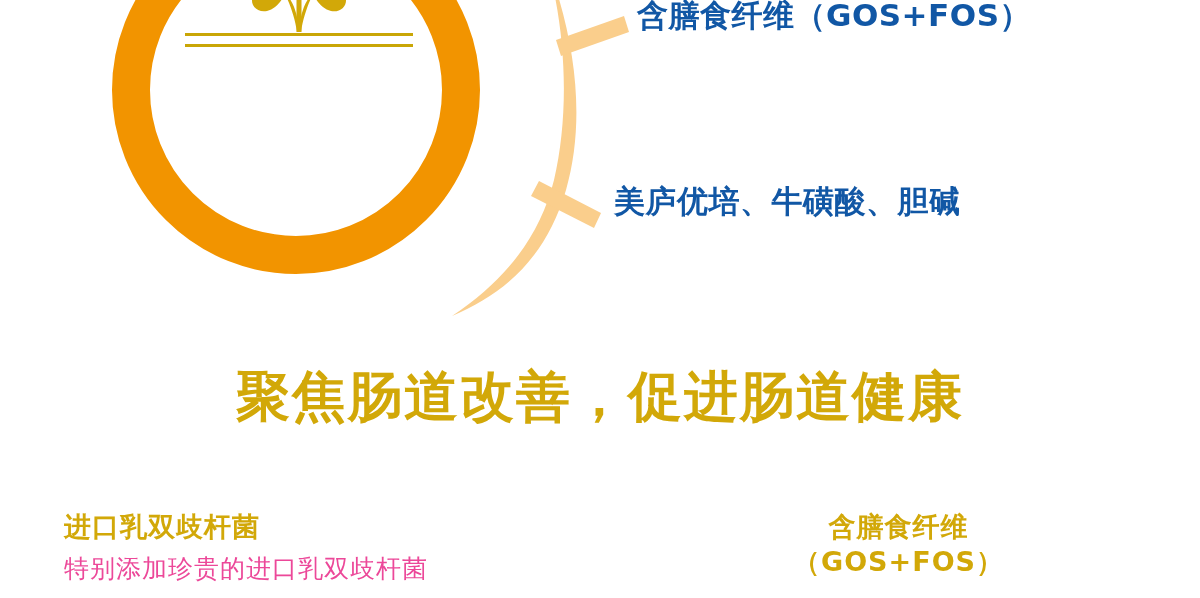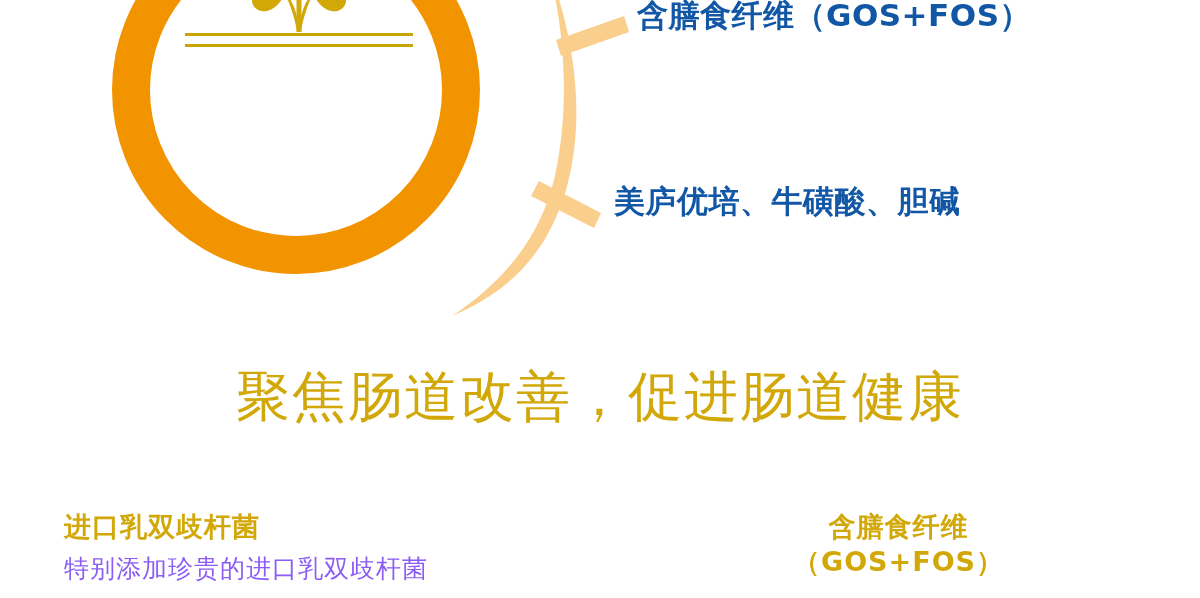--- a/index.html
+++ b/index.html
@@ -79,39 +79,39 @@
 
   
   #headline {
     position: absolute;
     left: 0;
     top: 361px;
     width: 1200px;
     text-align: center;
     color: #D2A808;
     font-size: 54px;
-    font-weight: 400;
+    font-weight: 700;
     letter-spacing: 2px;
     white-space: nowrap;
   }
 
   
   .feature {
     position: absolute;
   }
   .feature-title {
     color: #D2A808;
     font-size: 27px;
     font-weight: 700;
     letter-spacing: 1px;
     white-space: nowrap;
     line-height: 1.25;
   }
   .feature-sub {
-    color: #8b5cf6;
+    color: #ec4899;
     font-size: 25px;
     font-weight: 400;
     letter-spacing: 1px;
     white-space: nowrap;
     line-height: 1.3;
     margin-top: 9px;
   }
   #feature-probiotic {
     left: 64px;
     top: 510px;

